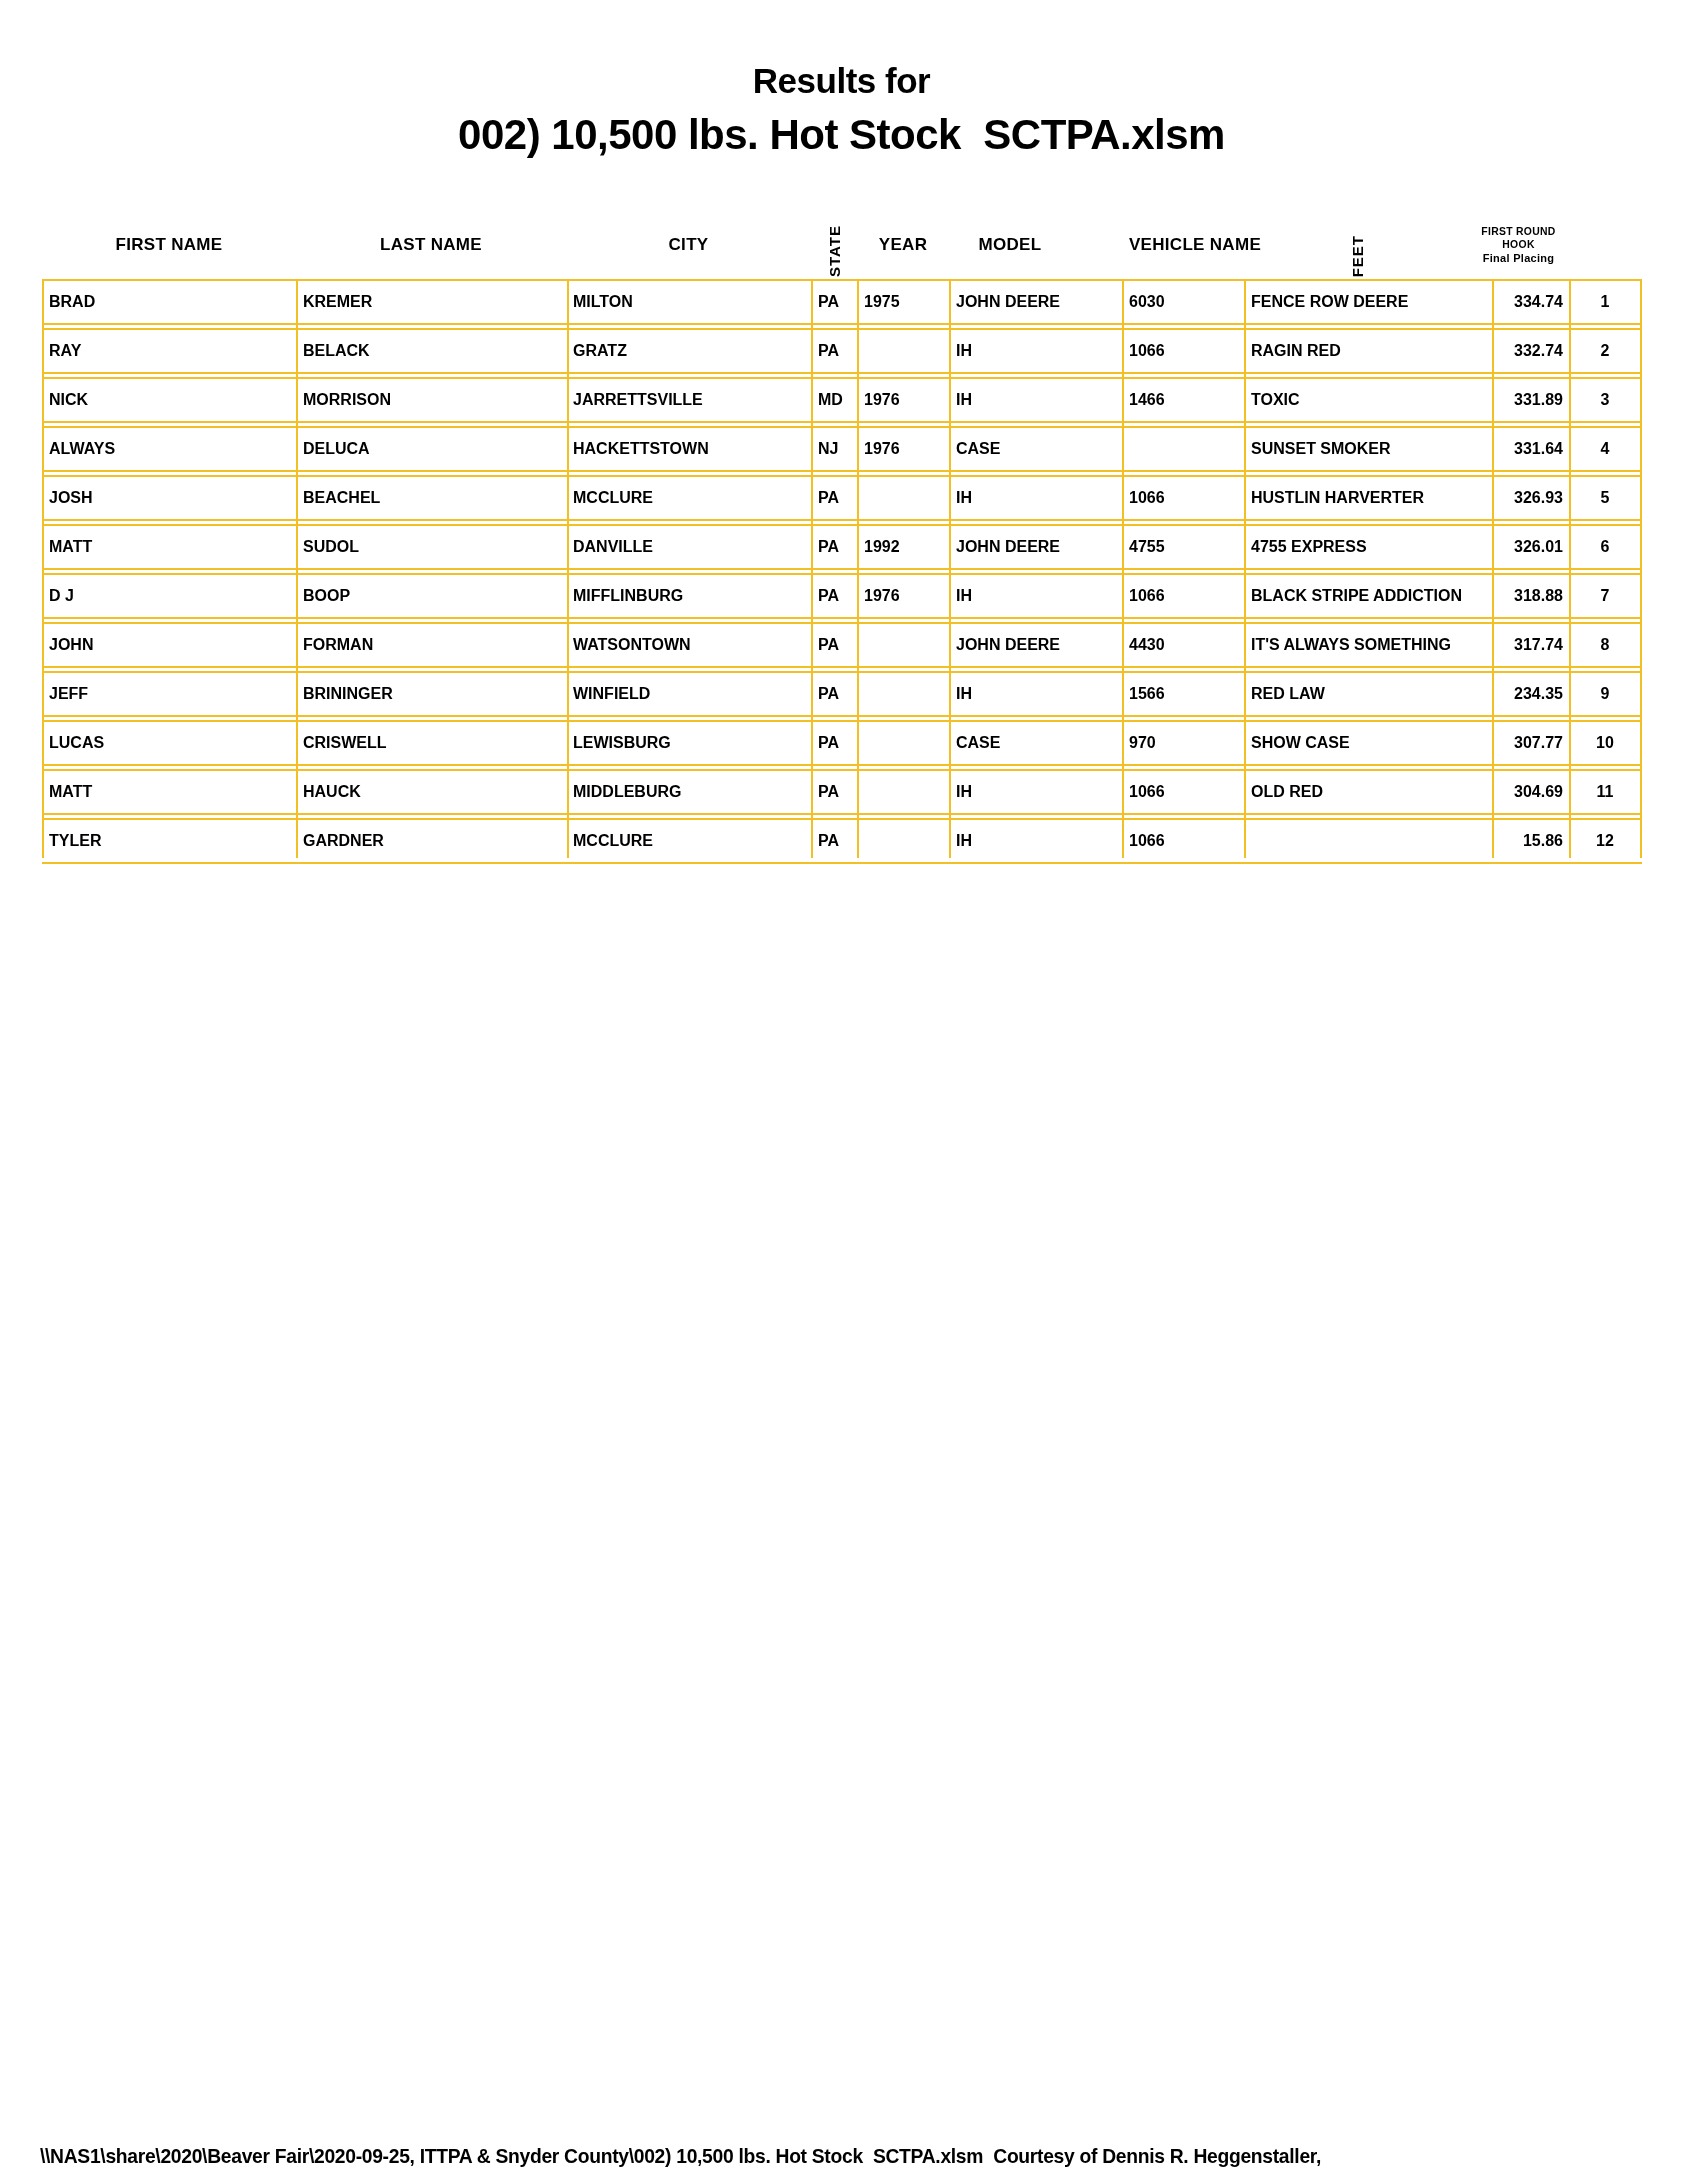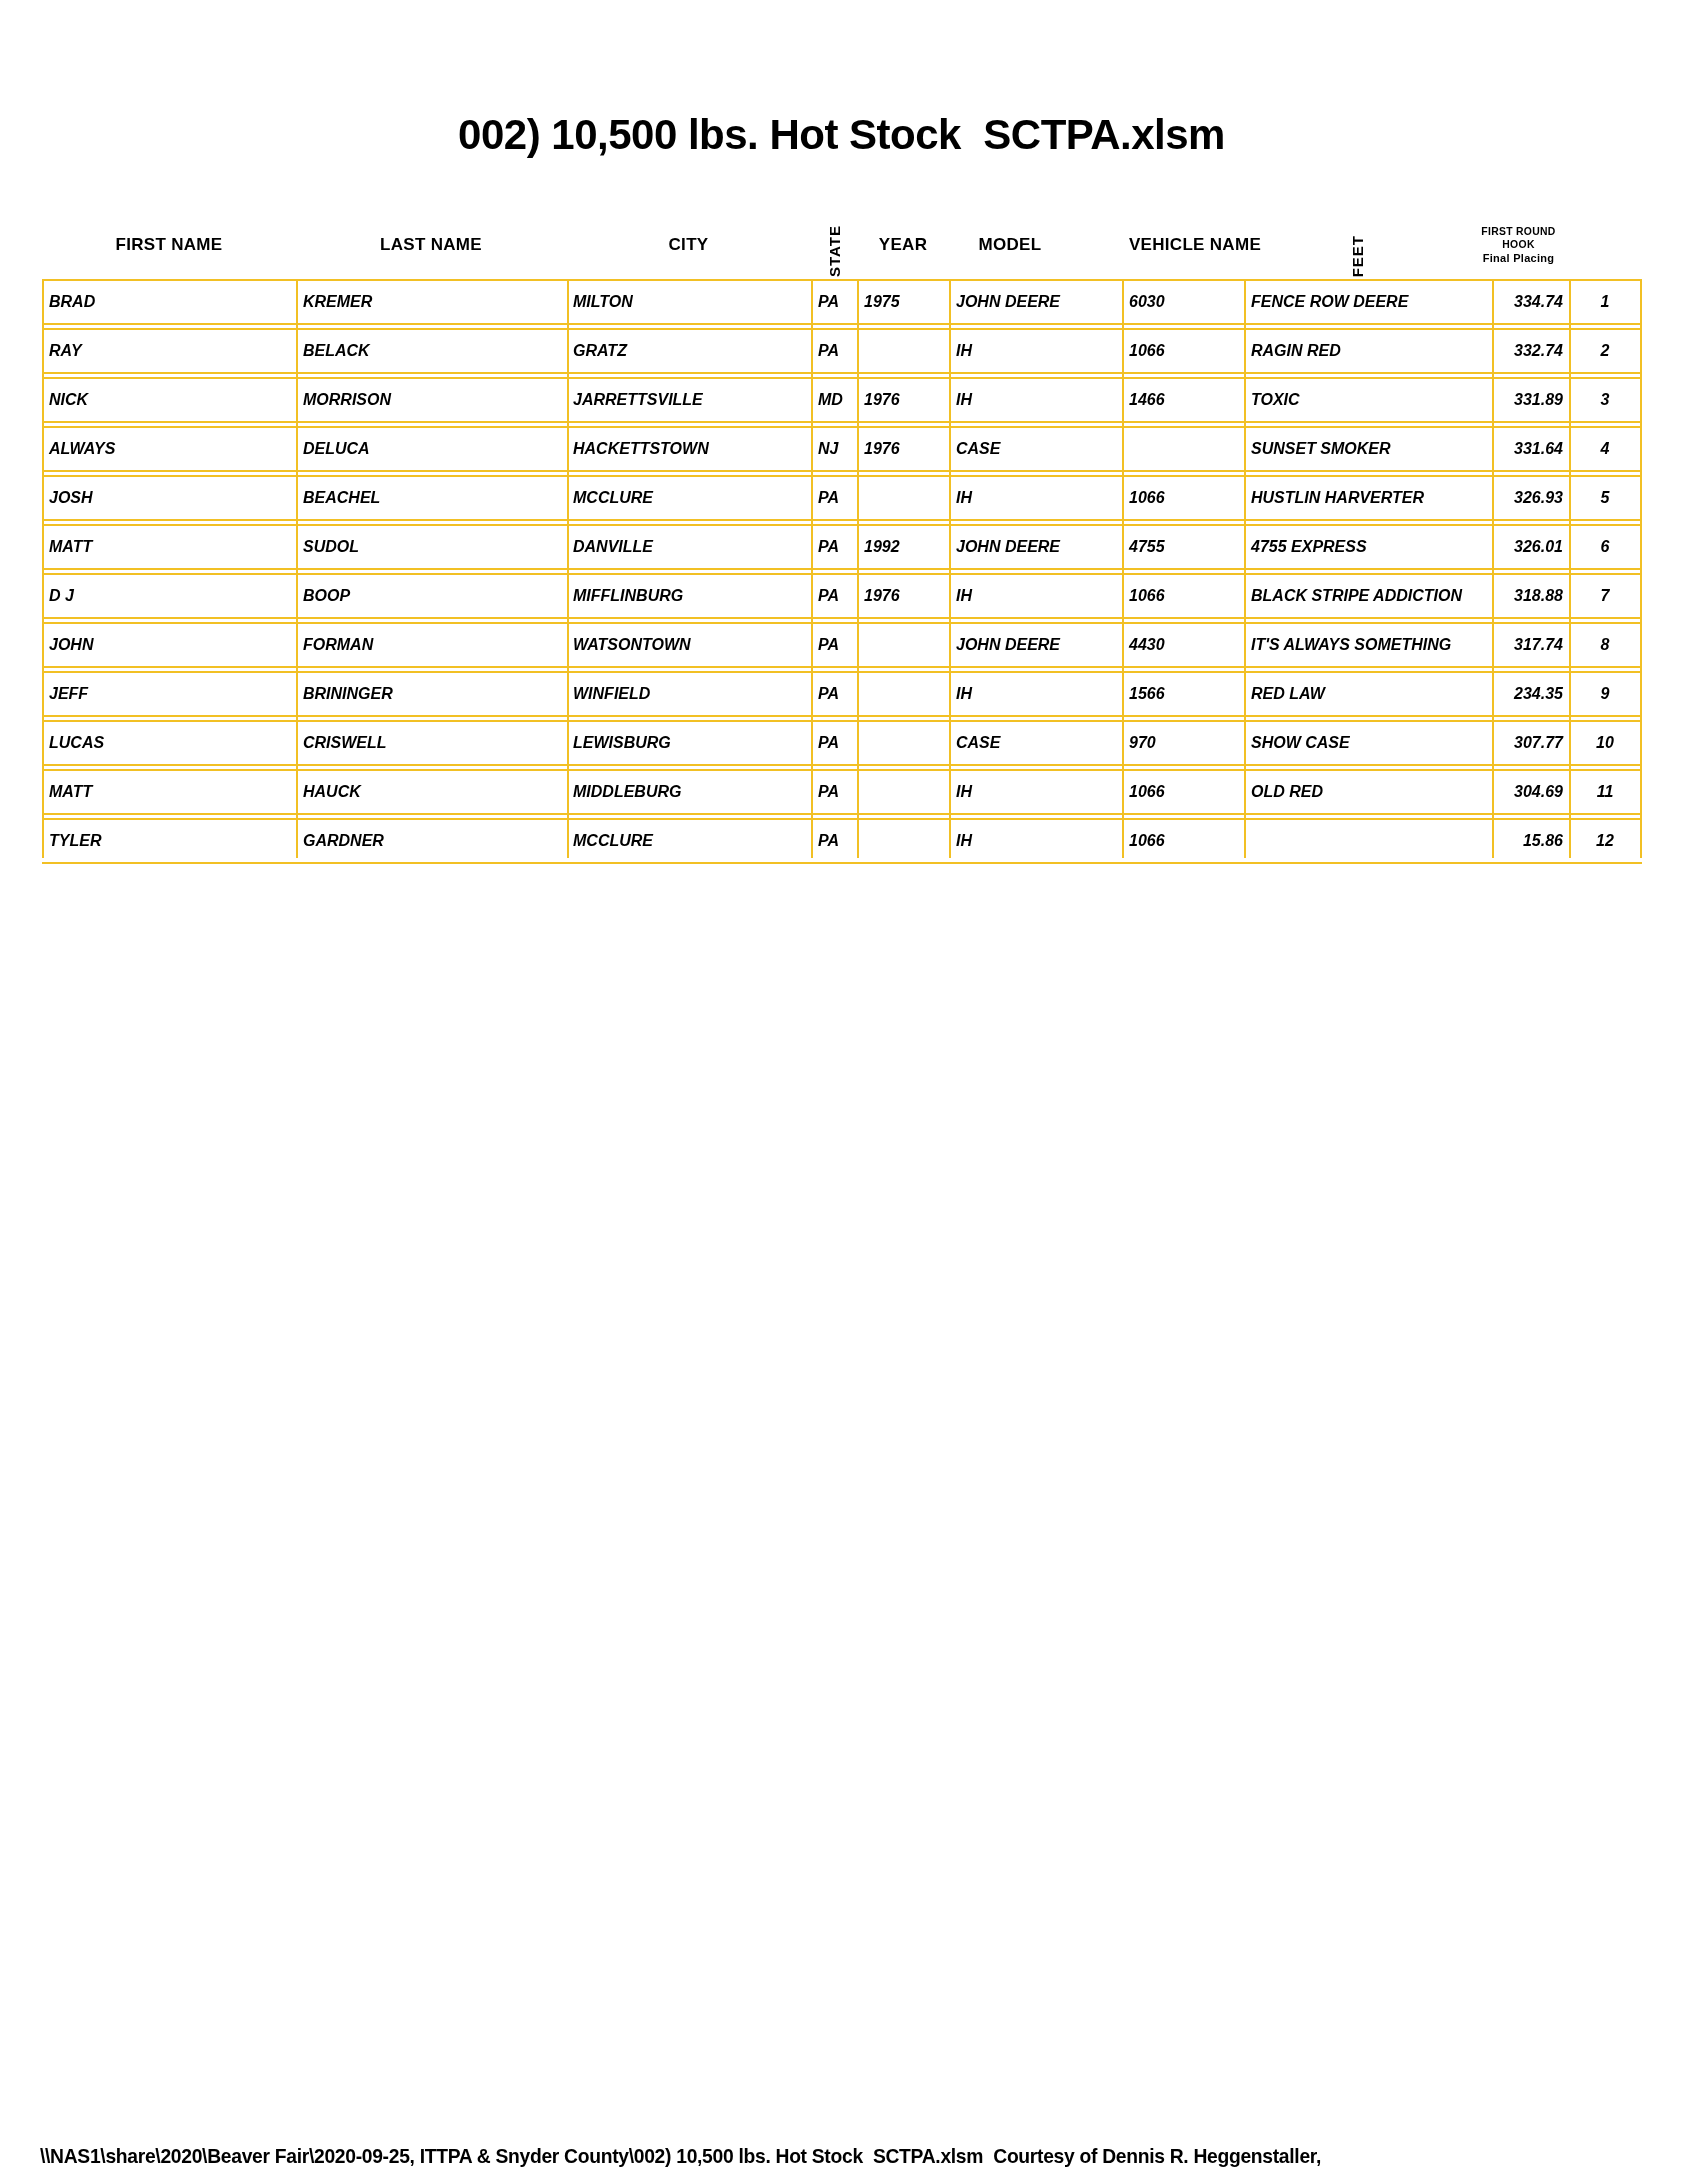--- a/index.html
+++ b/index.html
@@ -49,21 +49,21 @@
   .placing-stack .ph3 { font-size: 11px; line-height: 14px; }
 
   
   .c0 { width: 254px; } .c1 { width: 270px; } .c2 { width: 245px; }
   .c3 { width: 46px;  } .c4 { width: 92px;  } .c5 { width: 173px; }
   .c6 { width: 122px; } .c7 { width: 248px; } .c8 { width: 76px;  }
   .c9 { flex: 1; }
 
   
   .grid {
-    position: absolute; left: 42px; top: 279px; width: 1600px; height: 579px; font-style: italic;
+    position: absolute; left: 42px; top: 279px; width: 1600px; height: 579px;
   }
   .trow {
     display: flex; height: 46px; margin-bottom: 3px;
     border-top: 2px solid var(--gold); border-bottom: 2px solid var(--gold);
     background: #fff;
   }
   .cell {
     display: flex; align-items: center;
     padding-left: 7px;
     font-size: 16px; font-weight: bold;
@@ -81,20 +81,21 @@
     position: absolute; left: 40px; top: 2059px; width: 1614px;
     font-size: 19.3px; font-weight: bold; line-height: 39px;
     letter-spacing: -0.3px; white-space: pre;
   }
 </style>
 </head>
 <body>
 
 <div class="page">
 
+  <div class="title1">Results for</div>
   <div class="title2">002) 10,500 lbs. Hot Stock  SCTPA.xlsm</div>
 
   <div class="header">
     <div class="hcell c0">FIRST NAME</div>
     <div class="hcell c1">LAST NAME</div>
     <div class="hcell c2">CITY</div>
     <div class="hcell c3 rot">
       <span class="vlabel">STATE</span>
     </div>
     <div class="hcell c4">YEAR</div>

